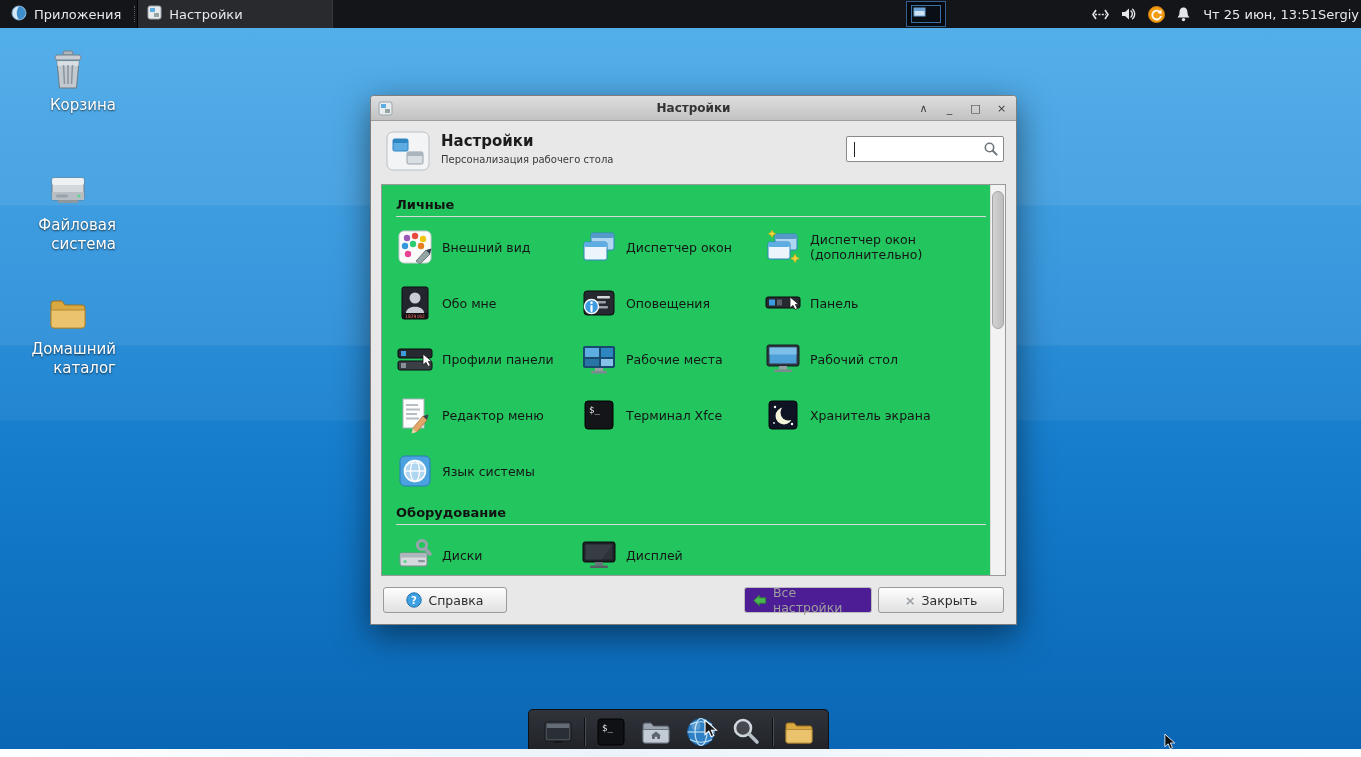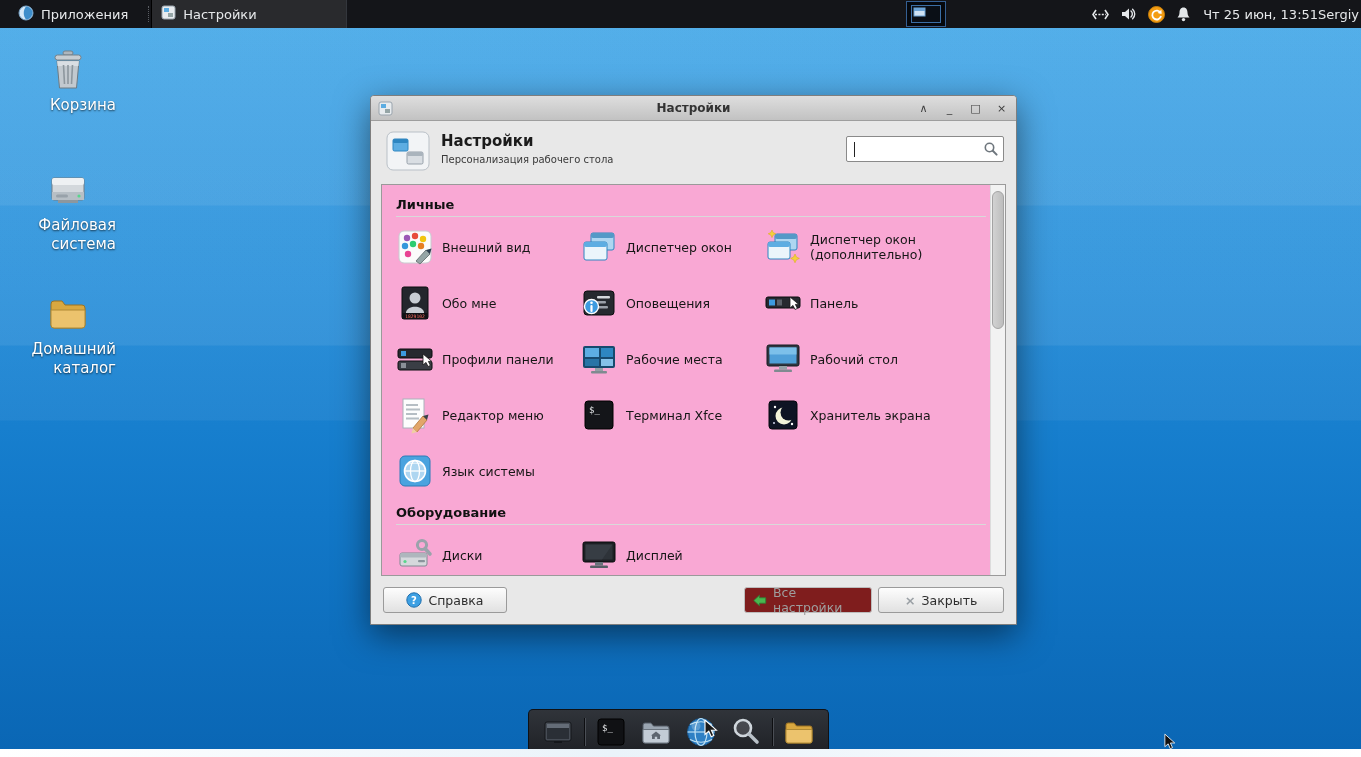--- a/index.html
+++ b/index.html
@@ -9,21 +9,21 @@
     font-family: "DejaVu Sans", "Liberation Sans", sans-serif;
     background-image:
       linear-gradient(to bottom, rgba(255,255,255,.07) 0 205px, rgba(255,255,255,0) 206px),
       linear-gradient(to bottom, rgba(255,255,255,.07) 0 345px, rgba(255,255,255,0) 346px),
       linear-gradient(to bottom, rgba(255,255,255,.05) 0 420px, rgba(255,255,255,0) 421px),
       linear-gradient(180deg, #2f9fe6 0%, #1f8ad8 38%, #1278c8 68%, #0a66b4 100%);
   }
   
   .panel { position:absolute; top:0; left:0; right:0; height:28px; background:#141519;
            display:flex; align-items:center; color:#e6e8ea; font-size:13px; z-index:50; }
-  .apps-btn { display:flex; align-items:center; gap:7px; height:28px; padding:0 18px; cursor:default; }
+  .apps-btn { display:flex; align-items:center; gap:7px; height:28px; padding:0 11px; cursor:default; }
   .psep { width:1px; height:16px; border-left:1px dotted #5a5d63; margin:0 2px; }
   .win-btn { display:flex; align-items:center; gap:7px; height:28px; width:196px; padding:0 9px;
              background:rgba(255,255,255,.09); border-left:1px solid #000; border-right:1px solid #33363c; }
   .win-btn span { white-space:nowrap; overflow:hidden; }
   .pager { margin-left:auto; width:40px; height:26px; margin-right:146px; background:#05080d;
            border:1px solid #345f93; display:flex; align-items:center; justify-content:center; }
   .tray { display:flex; align-items:center; gap:11px; margin-right:12px; }
   .tray > span { display:flex; align-items:center; }
   .clock { margin-right:0; white-space:nowrap; }
   .user  { margin-right:2px; white-space:nowrap; }
@@ -46,38 +46,38 @@
   .tb-controls span { width:13px; text-align:center; font-size:11px; color:#3d3d3d; cursor:default; }
   .h-icon  { position:absolute; left:14px; top:32px; }
   .h-title { position:absolute; left:70px; top:36px; font-size:15px; font-weight:bold; color:#1b1b1b; }
   .h-sub   { position:absolute; left:70px; top:58px; font-size:10px; color:#3a3a3a; }
   .search  { position:absolute; right:12px; top:40px; width:158px; height:26px; background:#fff;
              border:1px solid #8a8a8a; border-radius:2px; }
   .search input { width:100%; height:100%; border:none; outline:none; background:transparent;
                   padding:0 24px 0 8px; font-size:12.5px; font-family:inherit; }
   .search .caret { position:absolute; left:7px; top:5px; width:1px; height:15px; background:#222; }
   .search .mag { position:absolute; right:4px; top:4px; }
-  .content { position:absolute; left:10px; right:10px; top:88px; bottom:48px; background:#f9a8d4;
+  .content { position:absolute; left:10px; right:10px; top:88px; bottom:48px; background:#22c55e;
              border:1px solid #9a9a9a; overflow:hidden; }
   .content-inner { position:absolute; left:0; top:0; right:15px; bottom:0; padding:6px 4px 0 14px; overflow:hidden; }
   .scrollbar { position:absolute; top:0; right:0; bottom:0; width:15px; background:#f2f2f2; border-left:1px solid #dcdcdc; }
   .scroll-thumb { position:absolute; top:6px; left:1px; width:12px; height:138px;
                   background:linear-gradient(90deg,#d2d2d2,#bdbdbd); border:1px solid #a3a3a3; border-radius:7px; }
   .sec-title { font-size:13px; font-weight:bold; color:#121212; padding:4px 0 4px; border-bottom:1px solid #d9d9d9; margin:2px 0 2px; }
   .grid { display:grid; grid-template-columns:184px 184px 1fr; grid-auto-rows:56px; align-items:center; }
   .tile { display:flex; align-items:center; gap:8px; height:56px; padding-right:6px; cursor:default; }
   .tile svg { flex:0 0 auto; }
   .tlabel { font-size:12.5px; color:#161616; line-height:1.2; }
   .narrow { max-width:78px; display:inline-block; }
   
   .btn { position:absolute; bottom:11px; height:26px; display:flex; align-items:center; justify-content:center;
          gap:6px; font-size:12.5px; color:#2d2d2d; background:linear-gradient(#fdfdfd,#e1e1e1);
          border:1px solid #9a9a9a; border-radius:3px; padding:0 8px; cursor:default; }
   #btn-help  { left:12px;  width:124px; }
-  #btn-all   { right:144px; width:128px; color:#9e9e9e; background:#7f1d1d; border-color:#bcbcbc; }
+  #btn-all   { right:144px; width:128px; color:#9e9e9e; background:#4c1d95; border-color:#bcbcbc; }
   #btn-close { right:12px; width:126px; }
   .x-glyph { color:#9aa0a5; font-weight:bold; font-size:13px; }
   
   .dock { position:absolute; left:528px; top:709px; height:44px; z-index:30;
           background:linear-gradient(#30343a,#1f2126); border:1px solid #101114; border-bottom:none;
           border-radius:5px 5px 0 0; display:flex; align-items:center; gap:7px; padding:0 10px; }
   .ditem { width:38px; height:38px; display:flex; align-items:center; justify-content:center; }
   .dock-sep { width:1px; height:28px; background:#0d0e11; box-shadow:1px 0 0 #4a4e55; }
   .bottom-strip { position:absolute; left:0; right:0; bottom:0; height:8px; z-index:40;
                   background:linear-gradient(90deg,#ffffff,#eaf3fa 45%,#ffffff); }

